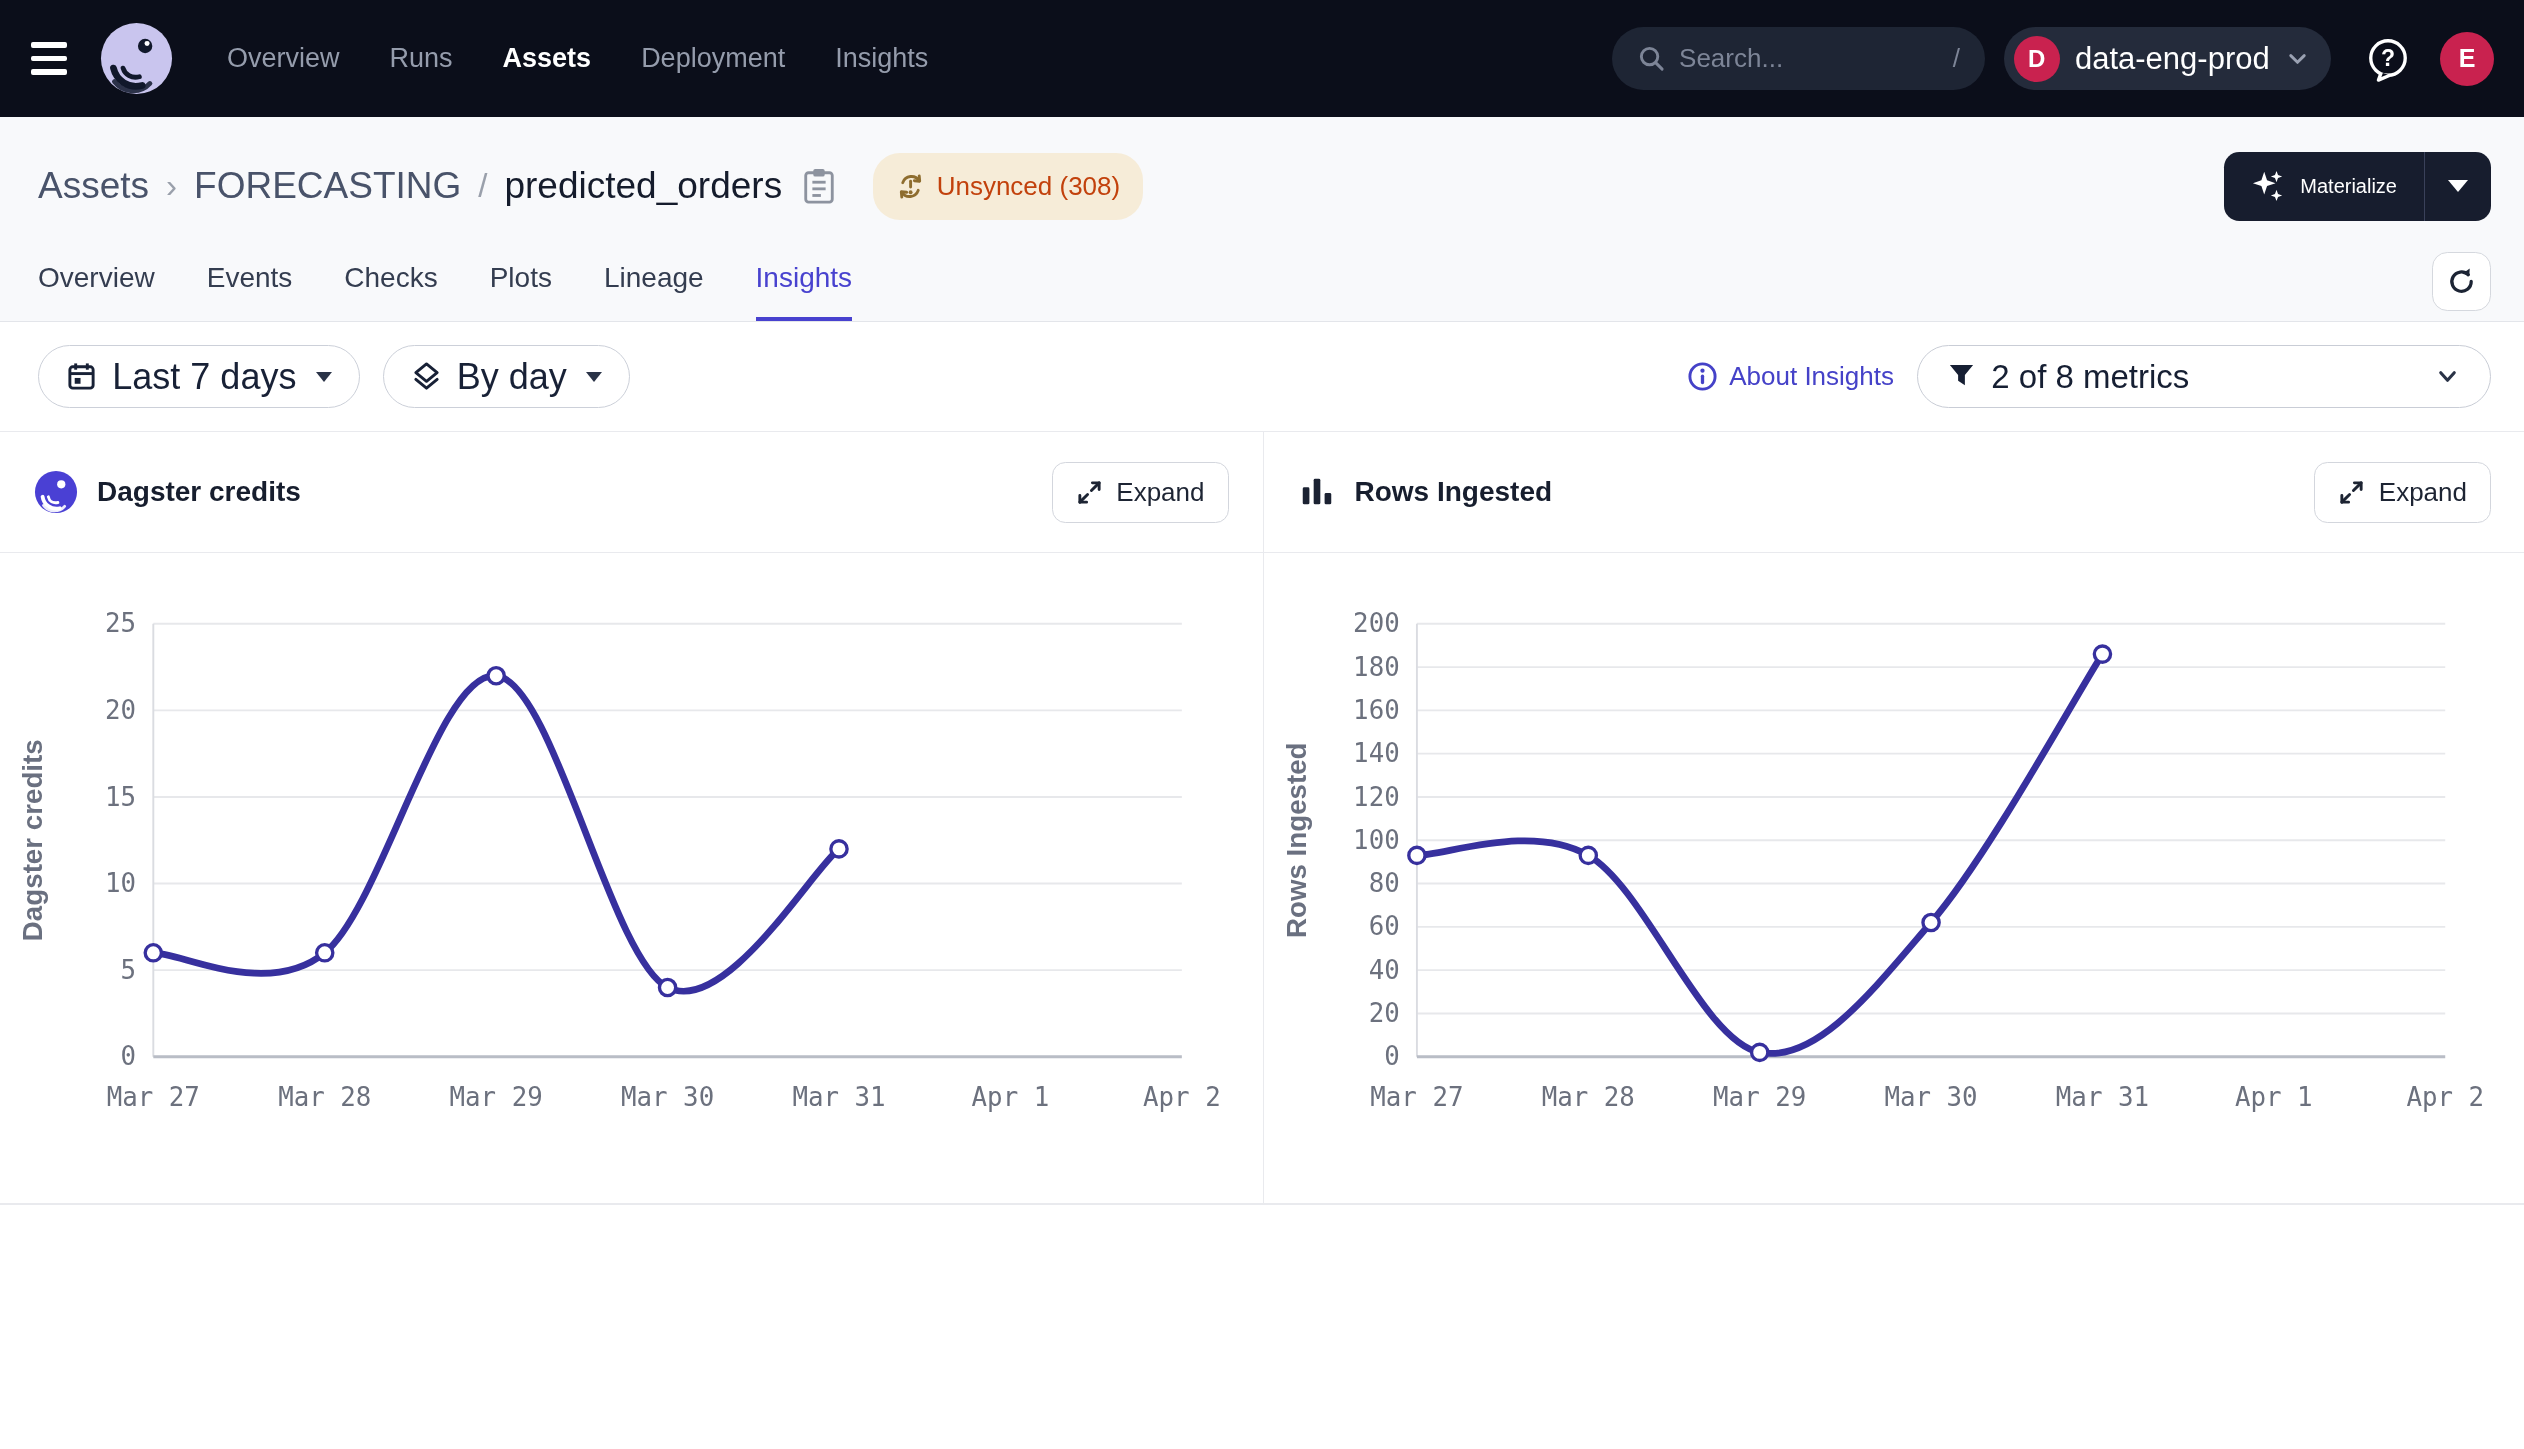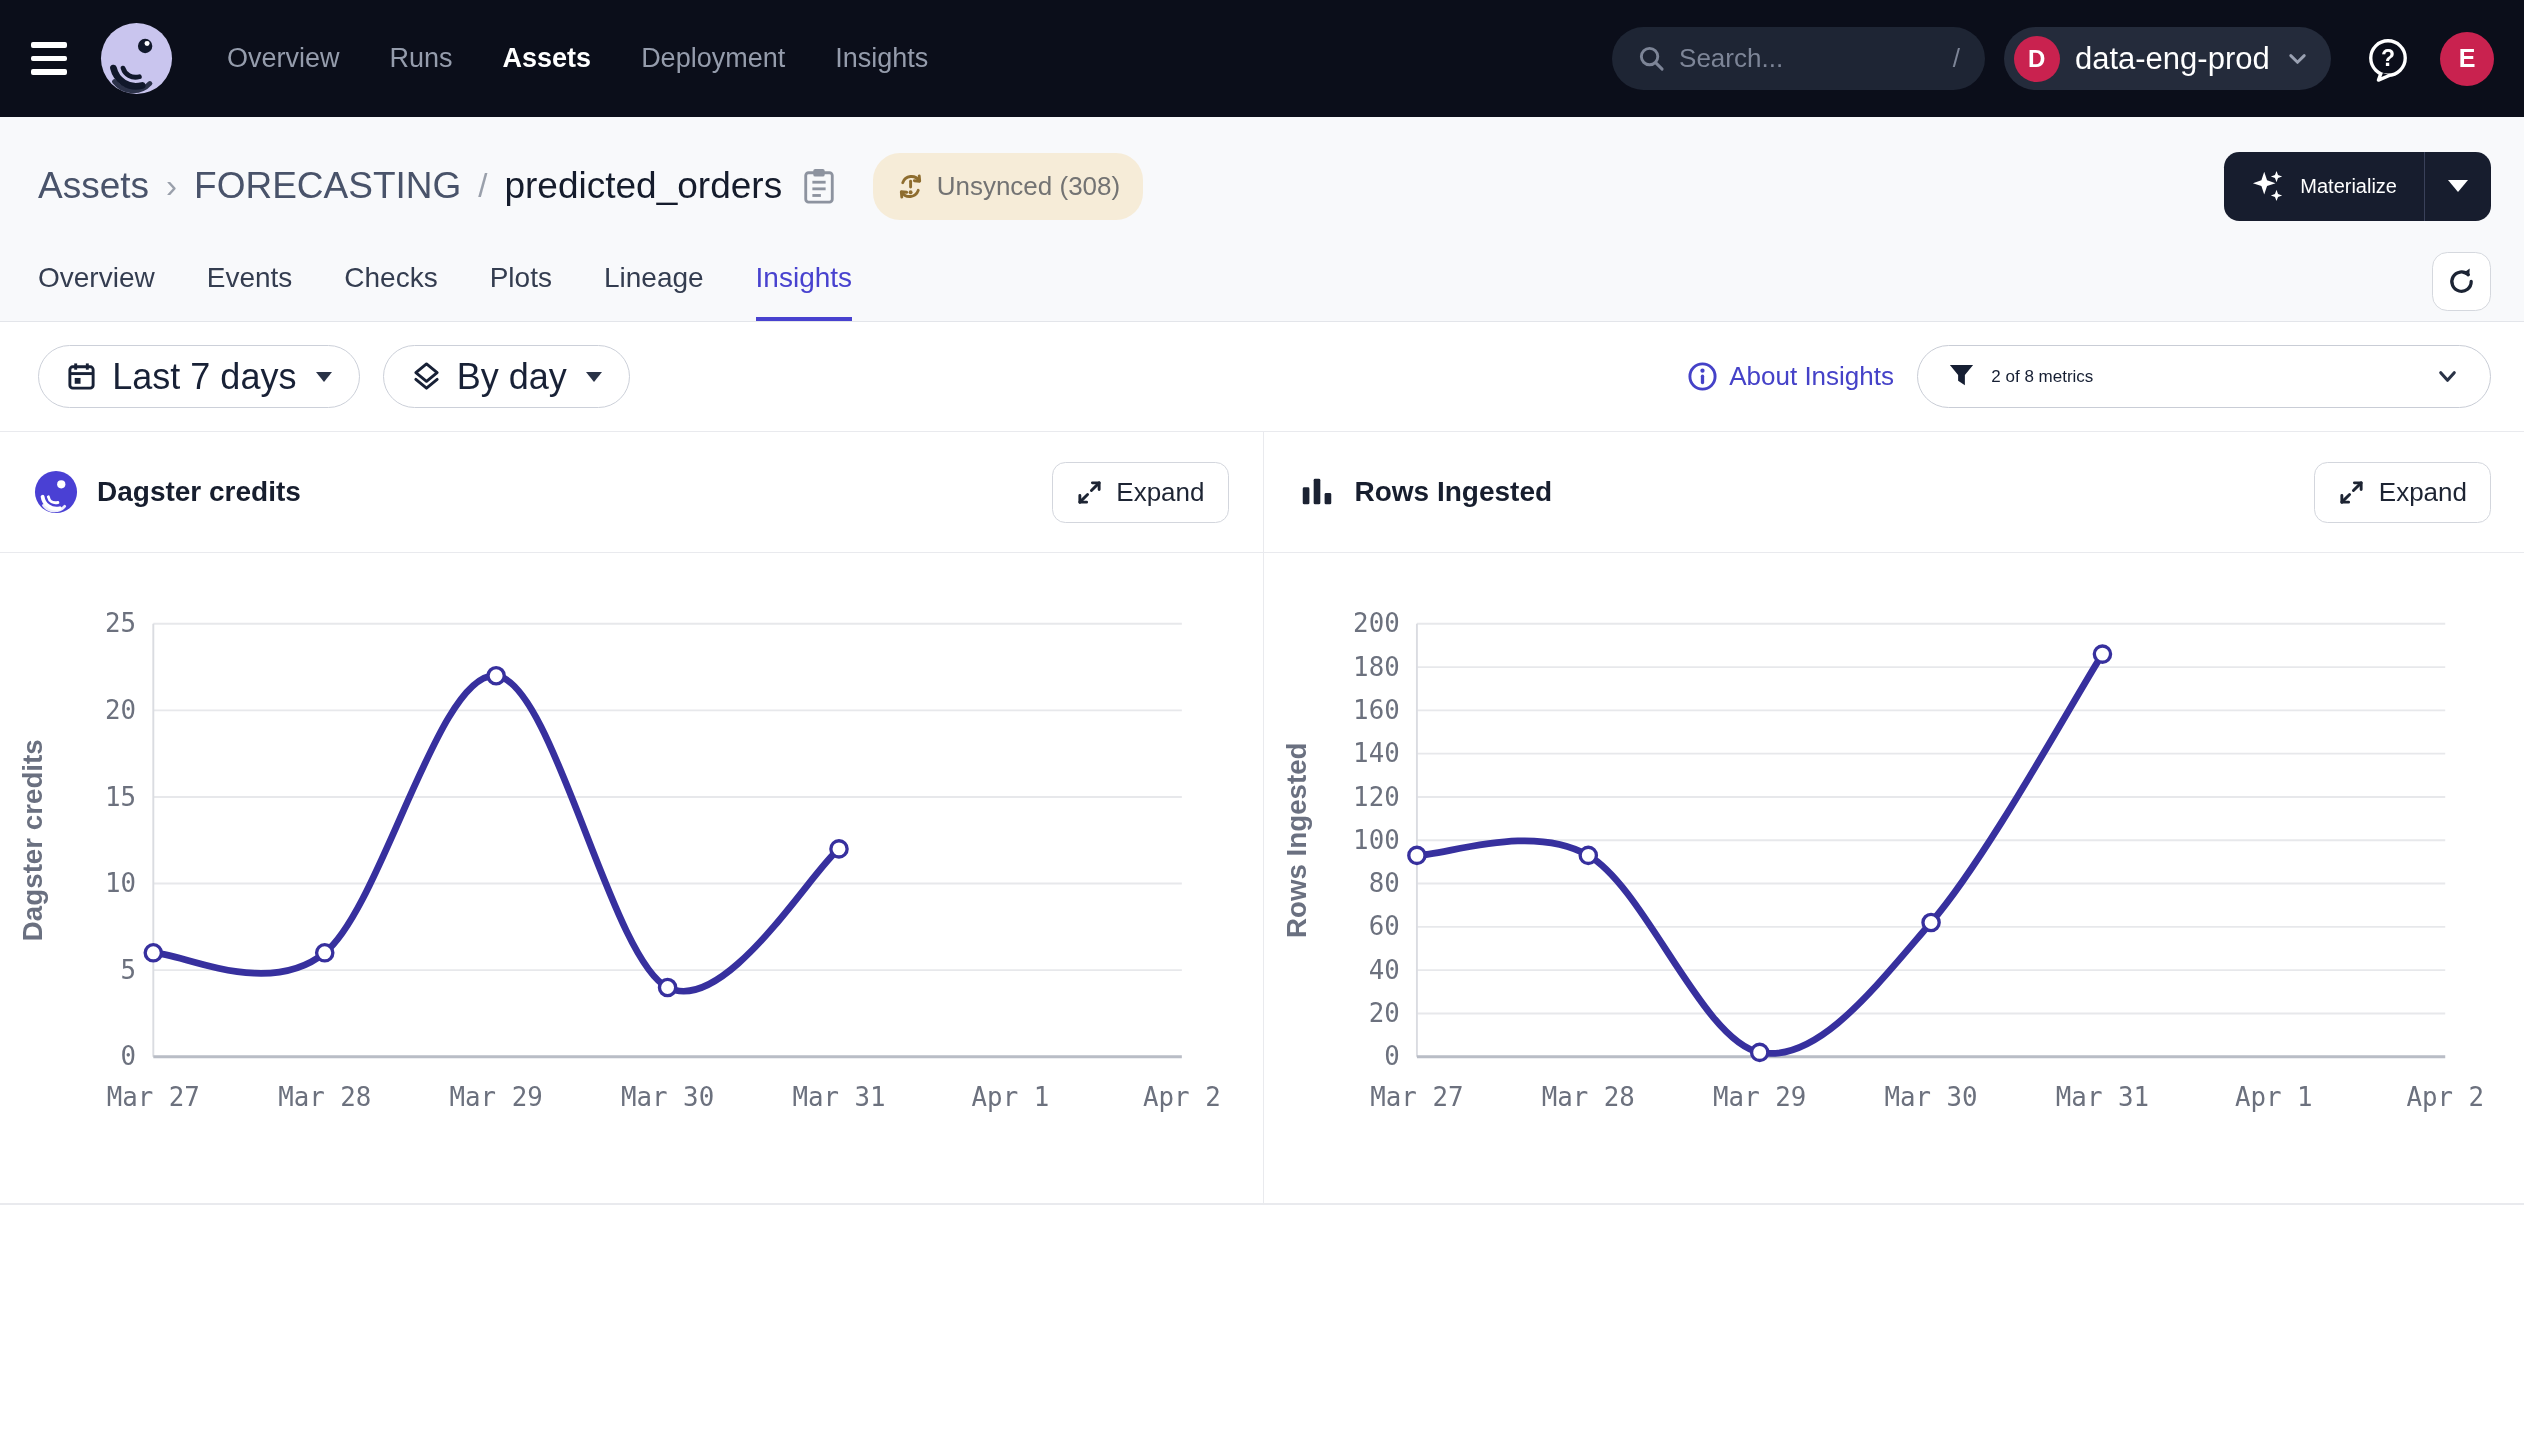--- a/index.html
+++ b/index.html
@@ -32,21 +32,21 @@
     display: flex; align-items: center; justify-content: center; cursor: pointer; }
 
   
   .page-header { background: #f8f9fb; border-bottom: 1px solid #e3e5ea; padding: 29px 34px 0 38px; }
   .crumb-row { display: flex; align-items: center; height: 80px; }
   .crumb { font-size: 37px; color: #49536a; font-weight: 500; cursor: pointer; }
   .crumb-sep { font-size: 33px; color: #9aa0ab; margin: 0 17px; }
   .asset-name { font-size: 37px; color: #151c2c; font-weight: normal; }
   .copy-icn { margin-left: 19px; width: 36px; height: 38px; cursor: pointer; }
   .sync-badge { margin-left: 36px; height: 67px; border-radius: 27px; background: #f6ecd8;
-    display: flex; align-items: center; gap: 11.5px; padding: 0 23px; color: #737373;
+    display: flex; align-items: center; gap: 11.5px; padding: 0 23px; color: #c2410c;
     font-size: 26px; cursor: pointer; }
   .hdr-spacer { flex: 1; }
   .btn-materialize { display: flex; align-items: stretch; background: #171d2e; border-radius: 15.3px;
     overflow: hidden; height: 69px; cursor: pointer; }
   .mat-main { display: flex; align-items: center; gap: 15.3px; padding: 0 27px; color: #fff;
     font-size: 20px; font-weight: 500; }
   .mat-caret { width: 67px; display: flex; align-items: center; justify-content: center;
     border-left: 1px solid #3a415a; }
   .caret-down { width: 0; height: 0; border-left: 10.5px solid transparent;
     border-right: 10.5px solid transparent; border-top: 12.4px solid #fff; }
@@ -64,21 +64,21 @@
   .pill-btn { height: 63px; border-radius: 32px; border: 1.9px solid #ccd0d9; background: #fff;
     display: flex; align-items: center; gap: 15.3px; padding: 0 27px; font-size: 36px;
     color: #182136; cursor: pointer; }
   .pill-btn .caret-sm { width: 0; height: 0; border-left: 8.6px solid transparent;
     border-right: 8.6px solid transparent; border-top: 10.5px solid #2a3347; margin-left: 3.8px; }
   .tb-spacer { flex: 1; }
   .about-link { display: flex; align-items: center; gap: 11.5px; color: #4542c8;
     font-size: 26px; cursor: pointer; }
   .metrics-select { width: 574px; height: 63px; border-radius: 32px; border: 1.9px solid #c9cdd6;
     background: #fff; display: flex; align-items: center; gap: 15.3px; padding: 0 29px;
-    font-size: 17px; color: #161f33; cursor: pointer; }
+    font-size: 33px; color: #161f33; cursor: pointer; }
   .metrics-select .chev { margin-left: auto; }
 
   
   .cards { display: grid; grid-template-columns: 1fr 1fr; border-top: 1.9px solid #e9eaee;
     border-bottom: 2.9px solid #e9eaee; }
   .card + .card { border-left: 1.9px solid #e9eaee; }
   .card-header { height: 121px; display: flex; align-items: center; padding: 0 34px;
     border-bottom: 1.9px solid #e9eaee; gap: 19px; }
   .card-title { font-size: 28px; font-weight: bold; color: #171e2e; }
   .expand-btn { margin-left: auto; height: 61px; border-radius: 13.4px; border: 1.9px solid #d3d6dd;

